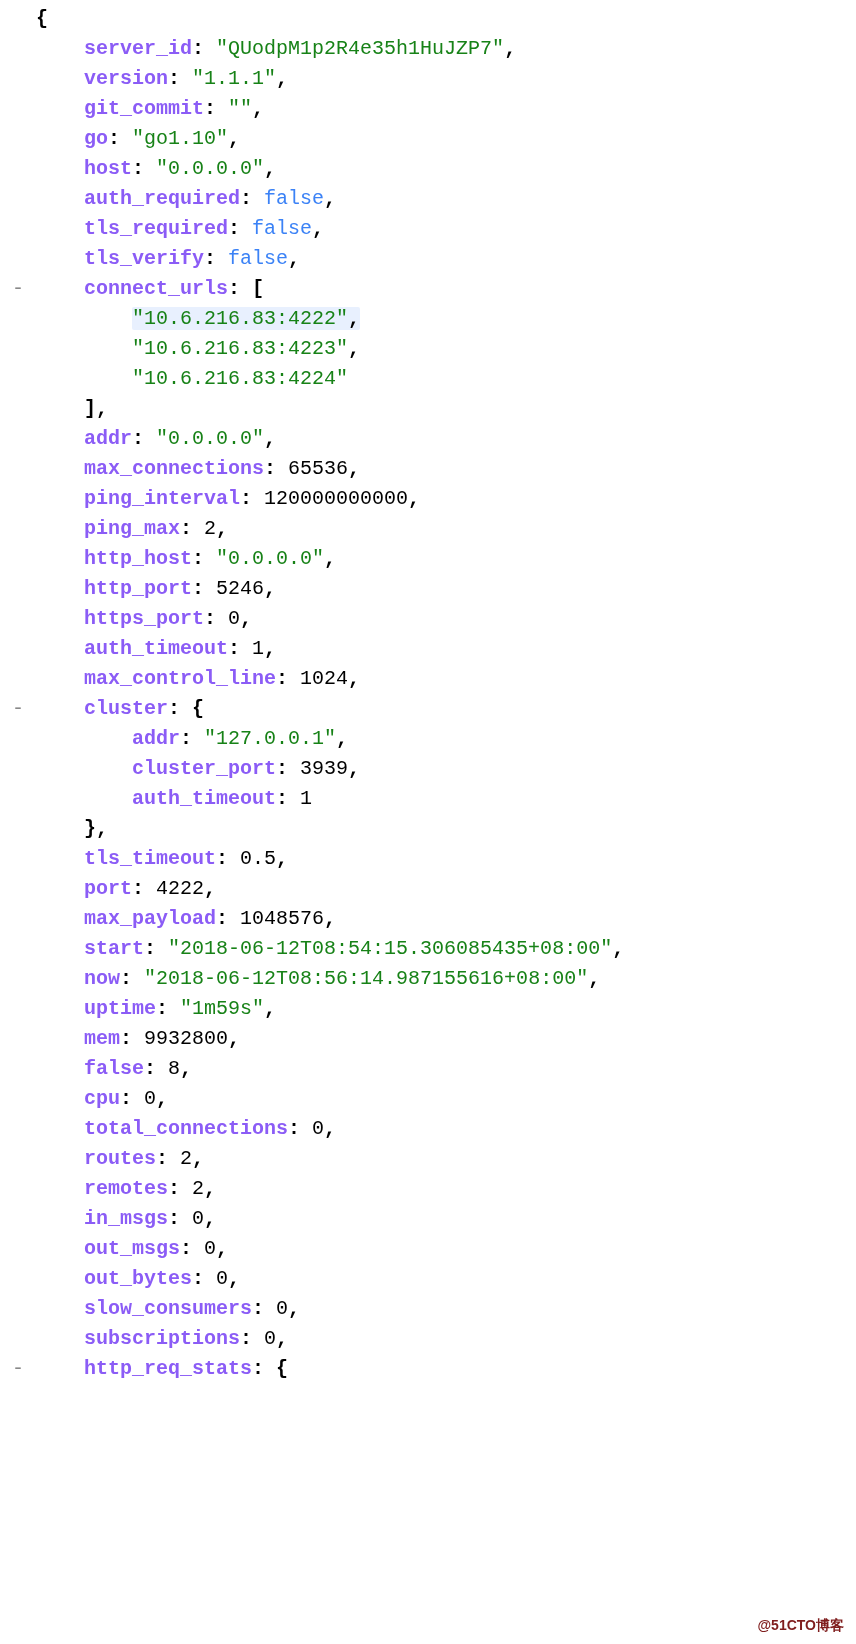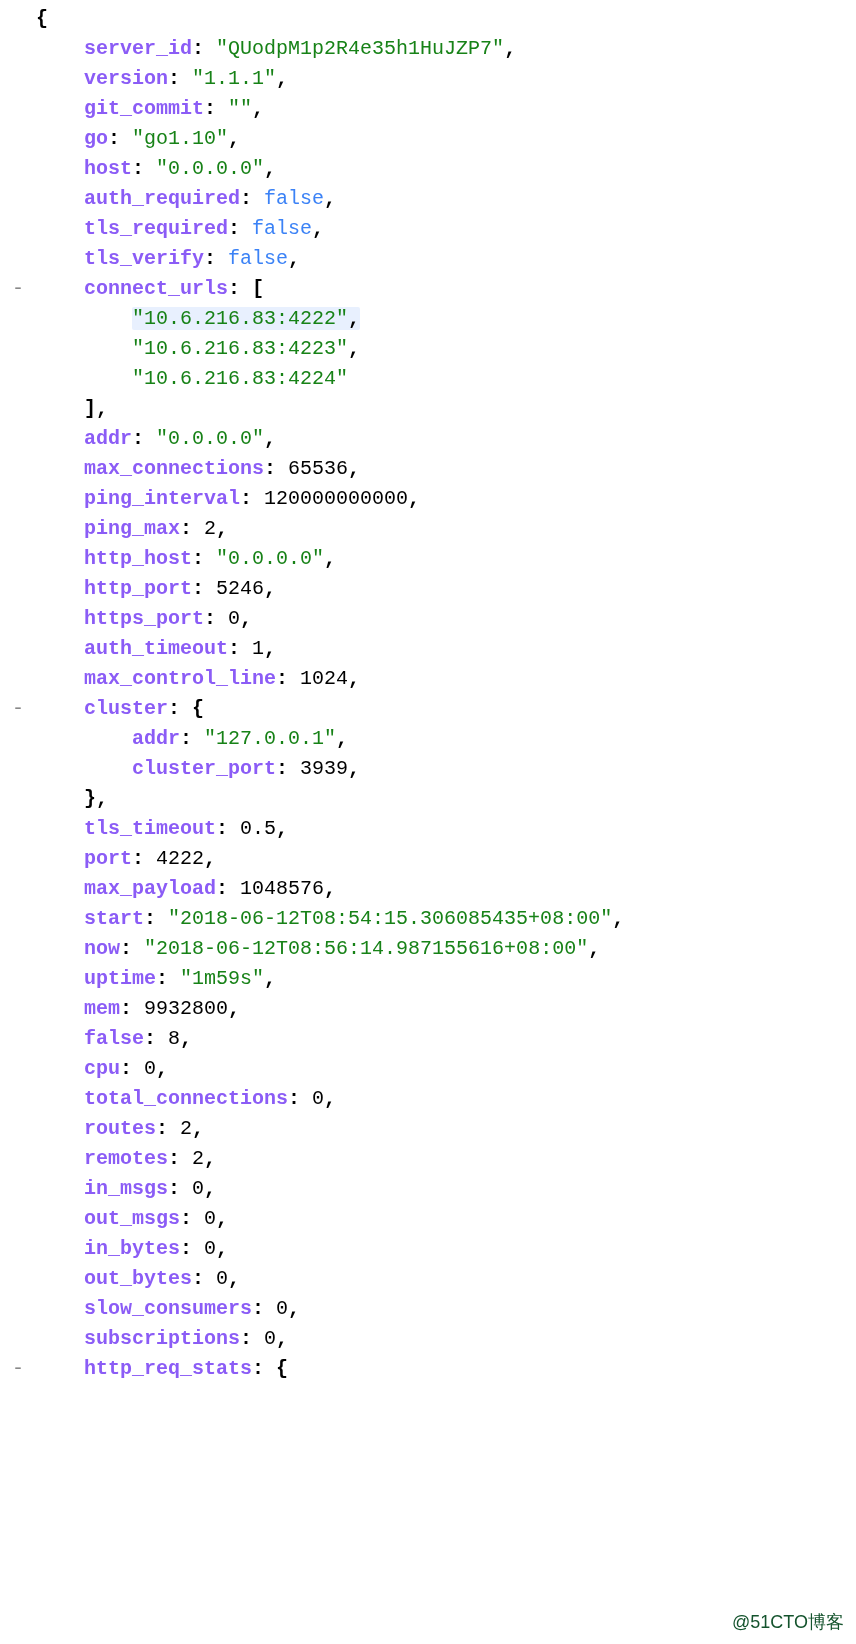--- a/index.html
+++ b/index.html
@@ -36,23 +36,24 @@
       font-weight: normal;
     }
     .highlight {
       background: #e8f0fe;
       border-radius: 2px;
     }
     .watermark {
       position: fixed;
       bottom: 8px;
       right: 12px;
-      color: #14532d;
+      color: #7f1d1d;
       font-family: Arial, sans-serif;
-      font-size: 18px;
+      font-size: 14px;
+      font-weight: bold;
     }
   </style>
 </head>
 <body>
 
 <div id="code-container">
     <div class="line"><span class="toggle">  </span><span></span><span><span class="punct">{</span></span></div>
     <div class="line"><span class="toggle">  </span><span>    </span><span><span class="key">server_id</span><span class="punct">: </span><span class="string">"QUodpM1p2R4e35h1HuJZP7"</span><span class="punct">,</span></span></div>
     <div class="line"><span class="toggle">  </span><span>    </span><span><span class="key">version</span><span class="punct">: </span><span class="string">"1.1.1"</span><span class="punct">,</span></span></div>
     <div class="line"><span class="toggle">  </span><span>    </span><span><span class="key">git_commit</span><span class="punct">: </span><span class="string">""</span><span class="punct">,</span></span></div>
@@ -71,35 +72,35 @@
     <div class="line"><span class="toggle">  </span><span>    </span><span><span class="key">ping_interval</span><span class="punct">: </span><span class="number">120000000000</span><span class="punct">,</span></span></div>
     <div class="line"><span class="toggle">  </span><span>    </span><span><span class="key">ping_max</span><span class="punct">: </span><span class="number">2</span><span class="punct">,</span></span></div>
     <div class="line"><span class="toggle">  </span><span>    </span><span><span class="key">http_host</span><span class="punct">: </span><span class="string">"0.0.0.0"</span><span class="punct">,</span></span></div>
     <div class="line"><span class="toggle">  </span><span>    </span><span><span class="key">http_port</span><span class="punct">: </span><span class="number">5246</span><span class="punct">,</span></span></div>
     <div class="line"><span class="toggle">  </span><span>    </span><span><span class="key">https_port</span><span class="punct">: </span><span class="number">0</span><span class="punct">,</span></span></div>
     <div class="line"><span class="toggle">  </span><span>    </span><span><span class="key">auth_timeout</span><span class="punct">: </span><span class="number">1</span><span class="punct">,</span></span></div>
     <div class="line"><span class="toggle">  </span><span>    </span><span><span class="key">max_control_line</span><span class="punct">: </span><span class="number">1024</span><span class="punct">,</span></span></div>
     <div class="line"><span class="toggle">- </span><span>    </span><span><span class="key">cluster</span><span class="punct">: {</span></span></div>
     <div class="line"><span class="toggle">  </span><span>        </span><span><span class="key">addr</span><span class="punct">: </span><span class="string">"127.0.0.1"</span><span class="punct">,</span></span></div>
     <div class="line"><span class="toggle">  </span><span>        </span><span><span class="key">cluster_port</span><span class="punct">: </span><span class="number">3939</span><span class="punct">,</span></span></div>
+    <div class="line"><span class="toggle">  </span><span>        </span><span><span class="key">auth_timeout</span><span class="punct">: </span><span class="number">1</span></span></div>
     <div class="line"><span class="toggle">  </span><span>    </span><span><span class="punct">},</span></span></div>
     <div class="line"><span class="toggle">  </span><span>    </span><span><span class="key">tls_timeout</span><span class="punct">: </span><span class="number">0.5</span><span class="punct">,</span></span></div>
     <div class="line"><span class="toggle">  </span><span>    </span><span><span class="key">port</span><span class="punct">: </span><span class="number">4222</span><span class="punct">,</span></span></div>
     <div class="line"><span class="toggle">  </span><span>    </span><span><span class="key">max_payload</span><span class="punct">: </span><span class="number">1048576</span><span class="punct">,</span></span></div>
     <div class="line"><span class="toggle">  </span><span>    </span><span><span class="key">start</span><span class="punct">: </span><span class="string">"2018-06-12T08:54:15.306085435+08:00"</span><span class="punct">,</span></span></div>
     <div class="line"><span class="toggle">  </span><span>    </span><span><span class="key">now</span><span class="punct">: </span><span class="string">"2018-06-12T08:56:14.987155616+08:00"</span><span class="punct">,</span></span></div>
     <div class="line"><span class="toggle">  </span><span>    </span><span><span class="key">uptime</span><span class="punct">: </span><span class="string">"1m59s"</span><span class="punct">,</span></span></div>
     <div class="line"><span class="toggle">  </span><span>    </span><span><span class="key">mem</span><span class="punct">: </span><span class="number">9932800</span><span class="punct">,</span></span></div>
     <div class="line"><span class="toggle">  </span><span>    </span><span><span class="key">false</span><span class="punct">: </span><span class="number">8</span><span class="punct">,</span></span></div>
     <div class="line"><span class="toggle">  </span><span>    </span><span><span class="key">cpu</span><span class="punct">: </span><span class="number">0</span><span class="punct">,</span></span></div>
     <div class="line"><span class="toggle">  </span><span>    </span><span><span class="key">total_connections</span><span class="punct">: </span><span class="number">0</span><span class="punct">,</span></span></div>
     <div class="line"><span class="toggle">  </span><span>    </span><span><span class="key">routes</span><span class="punct">: </span><span class="number">2</span><span class="punct">,</span></span></div>
     <div class="line"><span class="toggle">  </span><span>    </span><span><span class="key">remotes</span><span class="punct">: </span><span class="number">2</span><span class="punct">,</span></span></div>
     <div class="line"><span class="toggle">  </span><span>    </span><span><span class="key">in_msgs</span><span class="punct">: </span><span class="number">0</span><span class="punct">,</span></span></div>
     <div class="line"><span class="toggle">  </span><span>    </span><span><span class="key">out_msgs</span><span class="punct">: </span><span class="number">0</span><span class="punct">,</span></span></div>
-    <div class="line"><span class="toggle">  </span><span>    </span><span><span class="key">in_bytes</span><span class="punct">: </span><span class="number">0</span><span class="punct">,</span></span></div>
     <div class="line"><span class="toggle">  </span><span>    </span><span><span class="key">out_bytes</span><span class="punct">: </span><span class="number">0</span><span class="punct">,</span></span></div>
     <div class="line"><span class="toggle">  </span><span>    </span><span><span class="key">slow_consumers</span><span class="punct">: </span><span class="number">0</span><span class="punct">,</span></span></div>
     <div class="line"><span class="toggle">  </span><span>    </span><span><span class="key">subscriptions</span><span class="punct">: </span><span class="number">0</span><span class="punct">,</span></span></div>
     <div class="line"><span class="toggle">- </span><span>    </span><span><span class="key">http_req_stats</span><span class="punct">: {</span></span></div>
   </div>
 
 <div class="watermark">@51CTO博客</div>
 
 </body></html>

